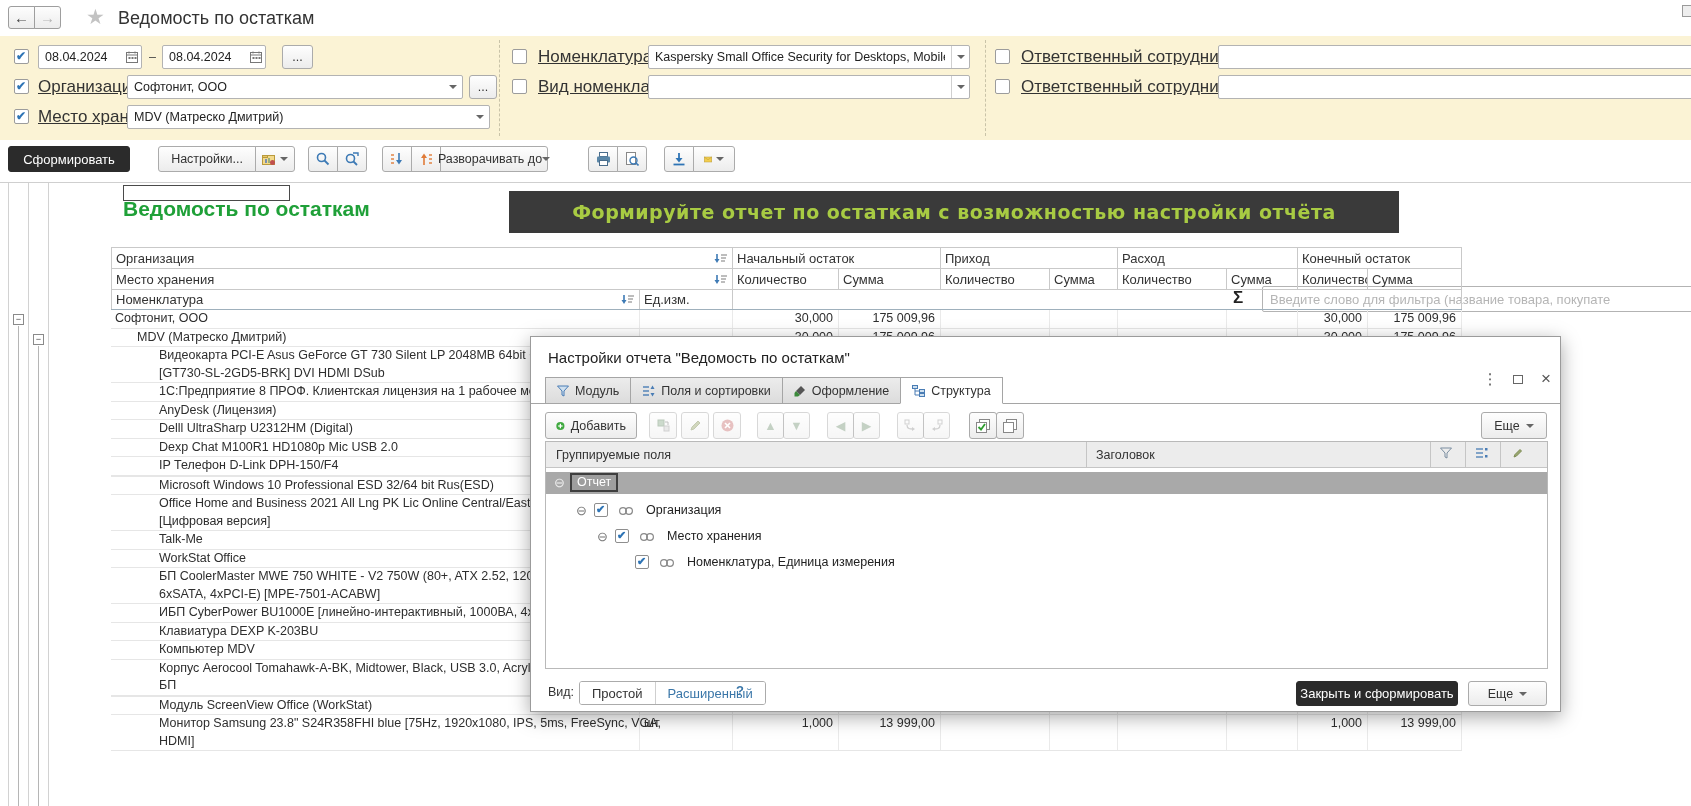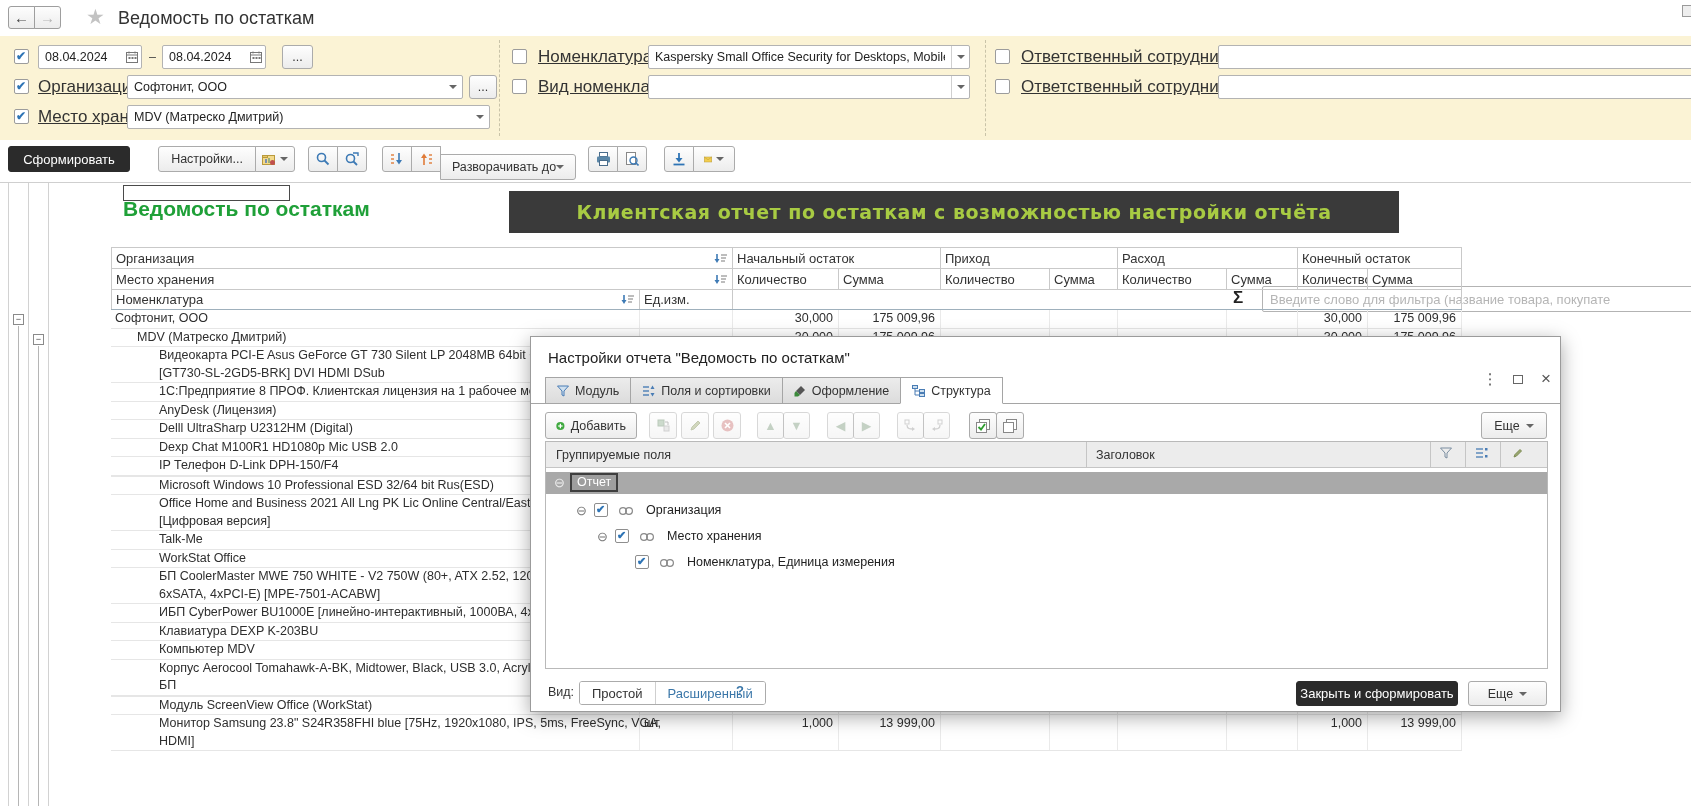--- a/index.html
+++ b/index.html
@@ -255,21 +255,21 @@
       </div>
       <div class="btn icobtn">
         <svg width="14" height="14" viewBox="0 0 14 14">
             <line x1="10" y1="3" x2="13" y2="3" stroke="#E07B39" stroke-width="1.4"></line>
             <line x1="10" y1="7" x2="13" y2="7" stroke="#E07B39" stroke-width="1.4"></line>
             <line x1="10" y1="11" x2="13" y2="11" stroke="#E07B39" stroke-width="1.4"></line>
             <line x1="5" y1="4" x2="5" y2="13" stroke="#E07B39" stroke-width="1.6"></line>
             <path d="M2 6 L5 1.5 L8 6 Z" fill="#E07B39"></path>
           </svg>
       </div>
-      <div class="btn" style="width:136px;margin-top:8px;">
+      <div class="btn" style="width:108px;">
         <span>Разворачивать до</span>
         <span class="tri"></span>
       </div>
     </div>
 
     <div class="btn-group" style="left:576px; top:6px;">
       <div class="btn icobtn">
         <svg width="15" height="14" viewBox="0 0 15 14">
             <rect x="3.5" y="0.5" width="8" height="4" fill="#fff" stroke="#4a6d8c"></rect>
             <rect x="1" y="4.5" width="13" height="6" rx="1" fill="#5b87a8"></rect>
@@ -305,21 +305,21 @@
     <div class="sum-sym">Σ</div>
     <input class="filterinput" placeholder="Введите слово для фильтра (название товара, покупате" style="">
   </div>
 
   <div class="report-top-line"></div>
   <div class="mline" style="left:8px;"></div>
   <div class="mline" style="left:28px;"></div>
   <div class="mline" style="left:48px;"></div>
   <div class="cursorbox"></div>
   <div class="rep-title">Ведомость по остаткам</div>
-  <div class="banner">Клиентская отчет по остаткам  с возможностью настройки отчёта</div>
+  <div class="banner">Формируйте отчет по остаткам  с возможностью настройки отчёта</div>
 
   <div class="thead">
     <div class="hrow hrow1">
       <div class="hname">
         <span>Организация</span>
         <span class="sorticon">
           <svg width="15" height="13" viewBox="0 0 15 13">
               <line x1="4" y1="2" x2="4" y2="9" stroke="#3D7AB5" stroke-width="1.6"></line>
               <path d="M1.5 7 L4 11 L6.5 7 Z" fill="#3D7AB5"></path>
               <line x1="8" y1="3" x2="14" y2="3" stroke="#999" stroke-width="1.3"></line>

